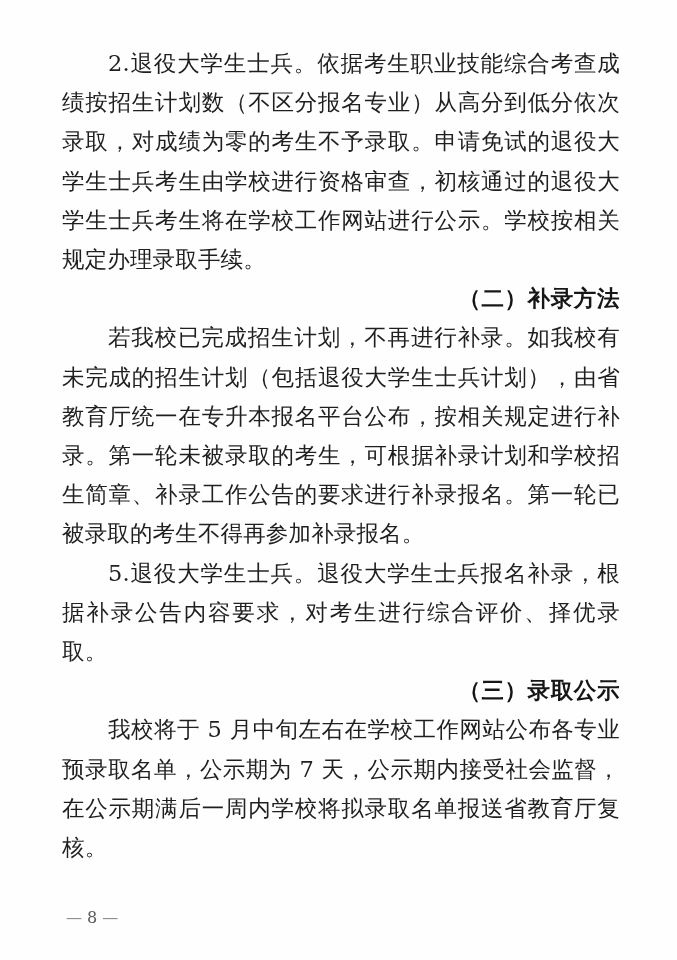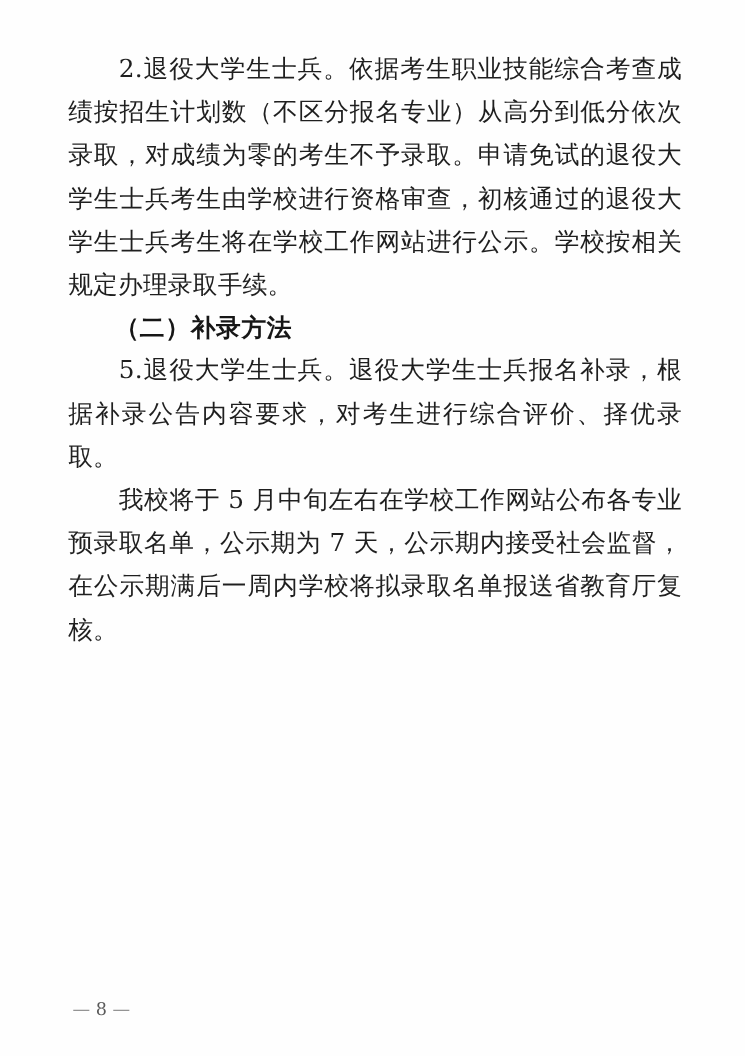--- a/index.html
+++ b/index.html
@@ -50,20 +50,21 @@
   
   .heading {
     font-family: "DejaVu Serif", "Liberation Serif", serif;
     font-size: 22.5px;
     line-height: 39.2px;
     font-weight: 700;
     letter-spacing: 0.6px;
     margin: 0;
     text-indent: 42px;
     color: #161616;
+    text-align: right;
   }
 
   .footer {
     position: absolute;
     left: 62px;
     top: 908px;
     width: 558px;
     font-family: "DejaVu Serif", "Liberation Serif", serif;
     font-size: 16px;
     line-height: 20px;
@@ -81,24 +82,26 @@
 <body>
 
 <div class="page">
 
   <div class="page-body">
 
     <p class="para">2.退役大学生士兵。依据考生职业技能综合考查成绩按招生计划数（不区分报名专业）从高分到低分依次录取，对成绩为零的考生不予录取。申请免试的退役大学生士兵考生由学校进行资格审查，初核通过的退役大学生士兵考生将在学校工作网站进行公示。学校按相关规定办理录取手续。</p>
 
     <p class="heading">（二）补录方法</p>
 
+    <p class="para">若我校已完成招生计划，不再进行补录。如我校有未完成的招生计划（包括退役大学生士兵计划），由省教育厅统一在专升本报名平台公布，按相关规定进行补录。第一轮未被录取的考生，可根据补录计划和学校招生简章、补录工作公告的要求进行补录报名。第一轮已被录取的考生不得再参加补录报名。</p>
 
 
     <p class="para">5.退役大学生士兵。退役大学生士兵报名补录，根据补录公告内容要求，对考生进行综合评价、择优录取。</p>
 
+    <p class="heading">（三）录取公示</p>
 
     <p class="para">我校将于 5 月中旬左右在学校工作网站公布各专业预录取名单，公示期为 7 天，公示期内接受社会监督，在公示期满后一周内学校将拟录取名单报送省教育厅复核。</p>
 
   </div>
 
   <div class="footer">
     <span class="dash">—</span><span>8</span><span class="dash">—</span>
   </div>
 
 </div>

